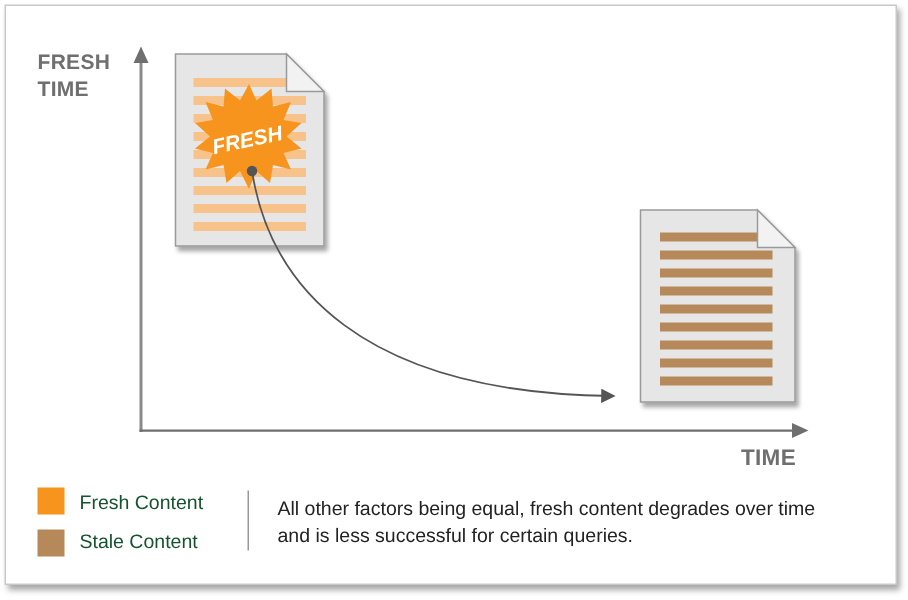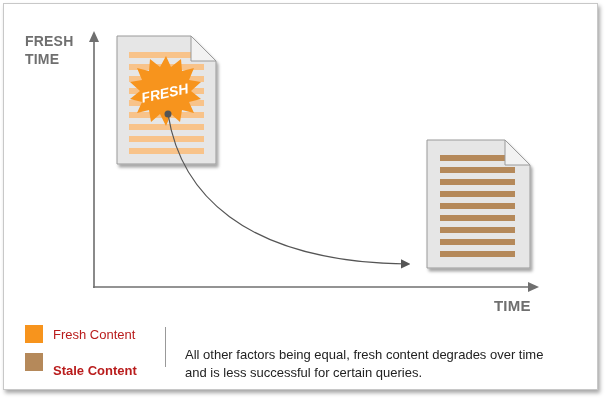--- a/index.html
+++ b/index.html
@@ -4,23 +4,23 @@
 <style>
   html, body { margin: 0; padding: 0; background: #ffffff; }
   body { width: 605px; height: 400px; position: relative; overflow: hidden; font-family: "Liberation Sans", sans-serif; }
   .frame {
     position: absolute; left: 3px; top: 3px; width: 593px; height: 385px;
     background: #ffffff; border: 1px solid #c8c8c8;
     box-shadow: 2px 3px 4px rgba(0,0,0,0.35);
   }
   .axis-label { position: absolute; color: #6f6f6f; font-weight: bold; font-size: 14px; line-height: 18px; letter-spacing: 0.2px; }
   .legend-swatch { position: absolute; width: 18px; height: 18px; }
-  .legend-text { position: absolute; font-size: 13px; color: #b91c1c; }
+  .legend-text { position: absolute; font-size: 13px; color: #14532d; }
   .divider { position: absolute; left: 165px; top: 327px; width: 1px; height: 40px; background: #999; }
-  .caption { position: absolute; left: 185px; top: 330px; width: 380px; font-size: 13px; line-height: 18px; color: #222; margin-top: 16px; }
+  .caption { position: absolute; left: 185px; top: 330px; width: 380px; font-size: 13px; line-height: 18px; color: #222; }
   svg { position: absolute; left: 0; top: 0; }
 </style>
 </head>
 <body>
 
 <div class="frame"></div>
 
 <div class="axis-label" style="left:25px; top:32px;">
   <div>FRESH</div>
   <div>TIME</div>
@@ -84,16 +84,16 @@
     <rect x="440" y="227" width="75" height="6" fill="#b5895a"></rect>
     <rect x="440" y="239" width="75" height="6" fill="#b5895a"></rect>
     <rect x="440" y="251" width="75" height="6" fill="#b5895a"></rect>
   </g>
   <path d="M505,140 L505,165 L530,165 Z" fill="#f2f2f2" stroke="#9a9a9a" stroke-width="1"></path>
 </svg>
 
 <div class="legend-swatch" style="left:25px; top:325px; background:#f7941d;"></div>
 <div class="legend-text" style="left:53px; top:327px;">Fresh Content</div>
 <div class="legend-swatch" style="left:25px; top:353px; background:#b5895a;"></div>
-<div class="legend-text" style="left:53px; top:363px;font-weight:bold;">Stale Content</div>
+<div class="legend-text" style="left:53px; top:353px;">Stale Content</div>
 
 <div class="divider"></div>
 <div class="caption">All other factors being equal, fresh content degrades over time and is less successful for certain queries.</div>
 
 </body></html>

